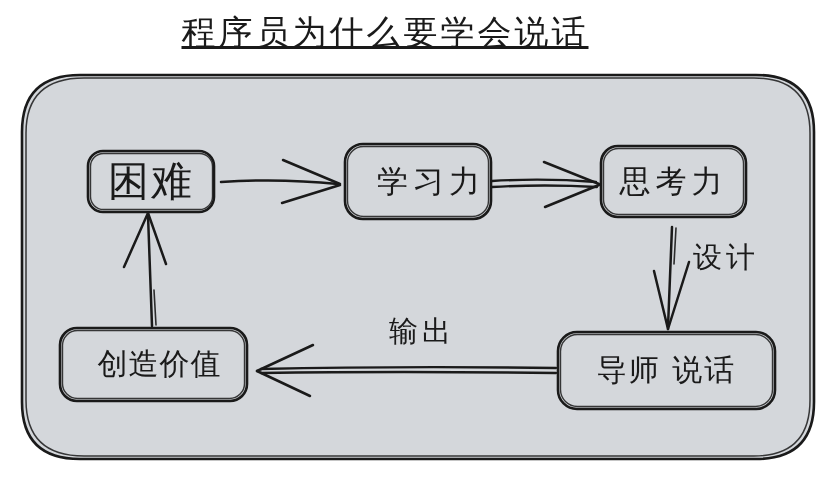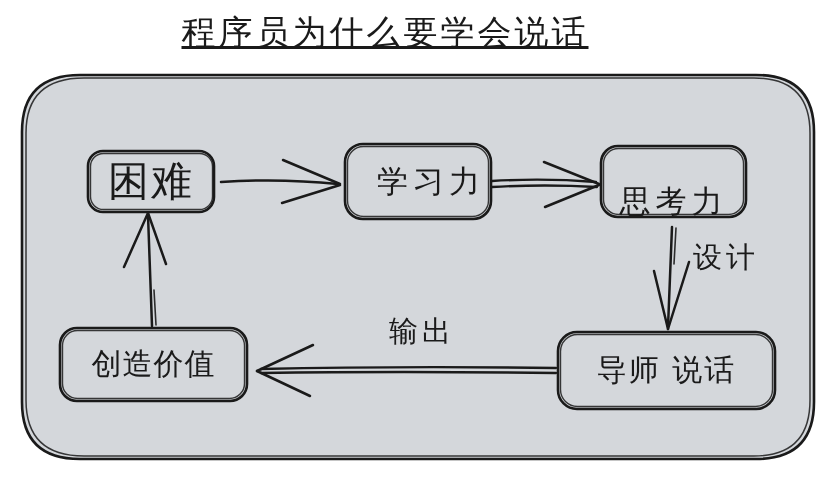--- a/index.html
+++ b/index.html
@@ -29,23 +29,23 @@
     stroke-linecap: round;
     stroke-linejoin: round;
   }
   svg.sketch .container-rect { fill: var(--fill); }
   .node {
     position: absolute; display: flex; align-items: center; justify-content: center;
     color: var(--stroke); white-space: nowrap;
   }
   .n-difficulty   { left: 88px;  top: 151px; width: 126px; height: 61px; font-size: 41px; letter-spacing: 2px; }
   .n-learning     { left: 345px; top: 144px; width: 172px; height: 75px; font-size: 31px; letter-spacing: 5px; }
-  .n-thinking     { left: 601px; top: 146px; width: 145px; height: 71px; font-size: 31px; letter-spacing: 5px; margin-top: 20px; }
+  .n-thinking     { left: 601px; top: 146px; width: 145px; height: 71px; font-size: 31px; letter-spacing: 5px; }
   .n-mentor       { left: 558px; top: 332px; width: 217px; height: 77px; font-size: 30px; letter-spacing: 2px; }
-  .n-create-value { left: 60px;  top: 328px; width: 187px; height: 73px; font-size: 30px; letter-spacing: 1px; }
+  .n-create-value { left: 66px;  top: 328px; width: 187px; height: 73px; font-size: 30px; letter-spacing: 1px; }
   .edge-label {
     position: absolute; display: flex; align-items: center; justify-content: center;
     color: var(--stroke); font-size: 29px; letter-spacing: 4px; white-space: nowrap;
   }
   .l-extract { left: 496px; top: 111px; width: 94px; height: 44px; }
   .l-design  { left: 679px; top: 236px; width: 94px; height: 44px; }
   .l-output  { left: 373px; top: 310px; width: 98px; height: 44px; }
 </style>
 </head>
 <body>

